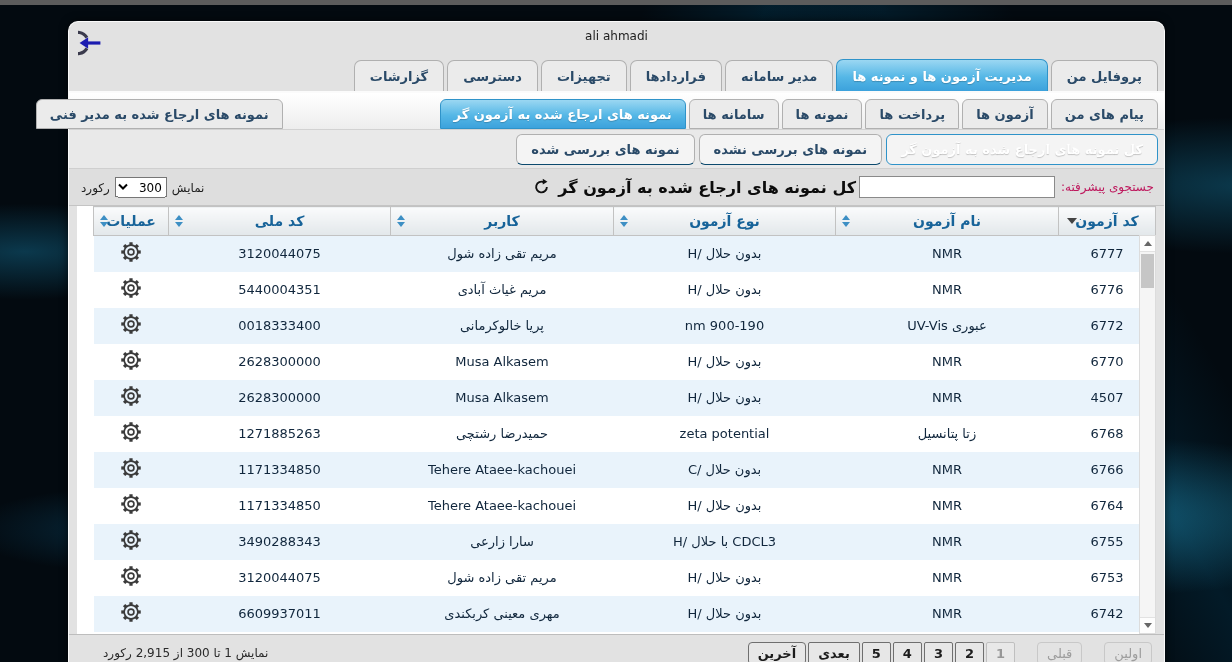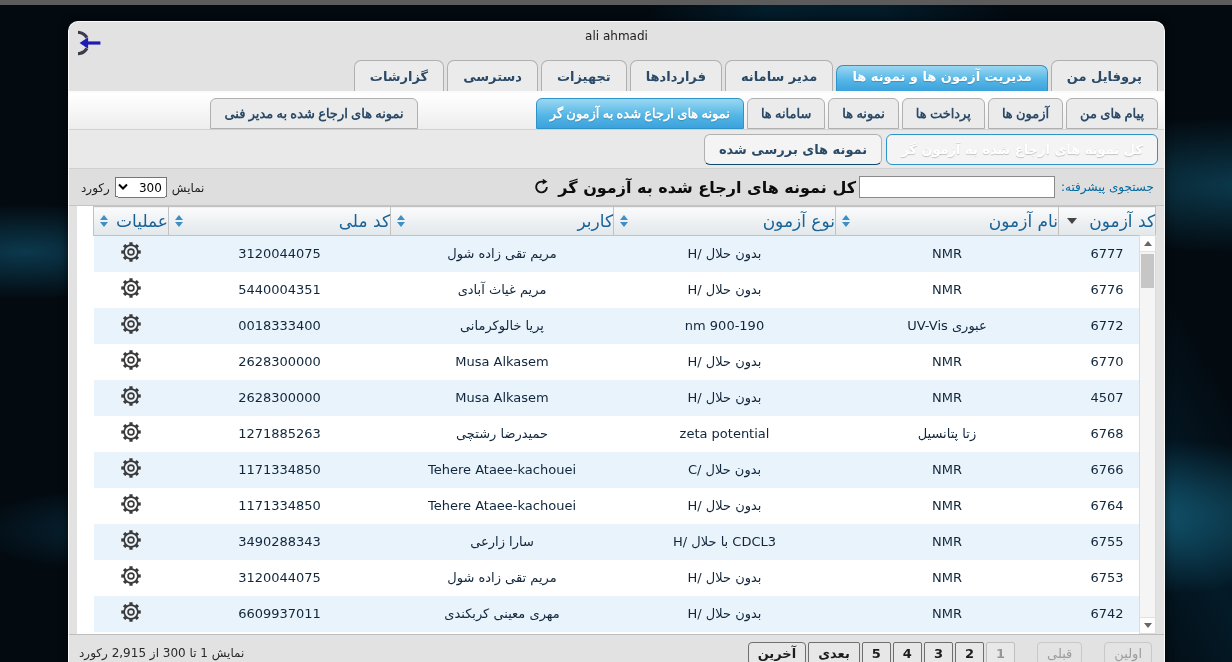--- a/index.html
+++ b/index.html
@@ -30,53 +30,53 @@
   .panel-top { position: relative; height: 34px; flex: 0 0 auto; }
   .username { text-align: center; padding-top: 7px; font-size: 12px; color: #1c1c1c; }
   .logout { position: absolute; left: 9px; top: 5px; cursor: pointer; }
 
   
   .tabs1 { display: flex; align-items: flex-end; gap: 3px; padding: 0 6px; height: 37px; border-bottom: 2px solid #fbfbfb; flex: 0 0 auto; }
   .tab { font-size: 13px; font-weight: bold; color: #2a4a68; background: #ebebeb;
          border: 1px solid #b0b0b0; border-bottom: none; border-radius: 7px 7px 0 0;
          padding: 8px 15px 7px; cursor: pointer; white-space: nowrap; text-align: center; }
   .tab.active { background: linear-gradient(180deg, #9bd7f2 0%, #55b7e6 55%, #3ca2dc 100%);
-                border-color: #2f93c9; color: #fff; text-shadow: 0 1px 1px rgba(0,0,0,0.2); padding-top: 3px; }
+                border-color: #2f93c9; color: #fff; text-shadow: 0 1px 1px rgba(0,0,0,0.2); padding-top: 9px; }
   .t-gap { margin-left: 16px; }
 
   .strip2 { background: linear-gradient(#ffffff, #ededed); border-bottom: 1px solid #d2d2d2;
             display: flex; align-items: flex-end; gap: 3px; padding: 3px 6px 0; height: 37px; flex: 0 0 auto; }
-  .strip2 .tab { padding: 7px 13px 6px; border-bottom: 1px solid #b0b0b0; border-radius: 6px 6px 0 0; font-family: Liberation Serif, serif; }
-  .strip2 .tab.active { border-bottom: 1px solid #2f93c9; }
+  .strip2 .tab { padding: 7px 13px 6px; border-bottom: 1px solid #b0b0b0; border-radius: 6px 6px 0 0; }
+  .strip2 .tab.active { border-bottom: 1px solid #2f93c9; margin-left: 39px; }
   .tab-tech-mgr { margin-right: 115px; }
 
   .strip3 { background: #e9e9e9; border-bottom: 1px solid #cfcfcf; display: flex; align-items: center;
             gap: 4px; padding: 4px 6px; height: 39px; flex: 0 0 auto; }
   .strip3 .tab { border-radius: 6px; border-bottom: 1px solid #0c4a6e; padding: 7px 14px; background: #f4f4f4; }
   .strip3 .tab.active { border-bottom: 1px solid #2f93c9; }
 
   
   .toolbar { position: relative; height: 37px; background: #dedede; border-bottom: 1px solid #c4c4c4; flex: 0 0 auto; }
   .search-group { position: absolute; right: 10px; top: 50%; transform: translateY(-50%);
                   display: flex; align-items: center; gap: 6px; }
-  .search-label { font-size: 12px; color: #0369a1; }
+  .search-label { font-size: 12px; color: #be185d; }
   .search-box { width: 196px; height: 22px; border: 1px solid #8a8a8a; background: #fff; padding: 0 4px; font-size: 12px; }
   .title-group { position: absolute; right: 308px; top: 50%; transform: translateY(-50%);
                  display: flex; align-items: center; gap: 8px; }
   .page-title { font-size: 16px; font-weight: 600; color: #0c0c0c; white-space: nowrap; }
   .refresh-btn { cursor: pointer; display: inline-flex; align-items: center; }
   .records-group { position: absolute; left: 12px; top: 50%; transform: translateY(-50%);
                    display: flex; align-items: center; gap: 5px; font-size: 12px; color: #1d1d1d; }
   .page-size { width: 52px; height: 21px; font-size: 12px; font-family: "DejaVu Sans", sans-serif; }
 
   
   .table-zone { position: relative; flex: 1 1 auto; margin: 0 8px; overflow: hidden; background: #fff; }
   table.grid { width: calc(100% - 18px); border-collapse: collapse; table-layout: fixed; }
-  th { position: relative; height: 29px; font-size: 17px; font-weight: normal; color: #176399;
-       background: linear-gradient(#fafbfc, #e2e7ea); border: 1px solid #c2c2c2; text-align: right;
+  th { position: relative; height: 29px; font-size: 14px; font-weight: bold; color: #176399;
+       background: linear-gradient(#fafbfc, #e2e7ea); border: 1px solid #c2c2c2; text-align: center;
        cursor: pointer; white-space: nowrap; }
   .sorts { position: absolute; left: 6px; top: 50%; transform: translateY(-50%);
            display: flex; flex-direction: column; gap: 2px; }
   .tri-up { width: 0; height: 0; border-left: 4px solid transparent; border-right: 4px solid transparent;
             border-bottom: 5px solid #3d8fc4; }
   .tri-down { width: 0; height: 0; border-left: 4px solid transparent; border-right: 4px solid transparent;
               border-top: 5px solid #3d8fc4; }
   .tri-solid-down { position: absolute; left: 8px; top: 50%; transform: translateY(-50%);
                     width: 0; height: 0; border-left: 5px solid transparent; border-right: 5px solid transparent;
                     border-top: 6px solid #444; }
@@ -101,21 +101,21 @@
   
   .footer { height: 37px; flex: 0 0 auto; background: #e2e2e2; border-top: 1px solid #bdbdbd;
             display: flex; align-items: center; justify-content: space-between; padding: 0 10px; }
   .pager { display: flex; align-items: center; }
   .pg { font-family: "DejaVu Sans", sans-serif; font-size: 13px; font-weight: bold; color: #1c1c1c;
         background: #e7e7e7; border: 1px solid #6f6f6f; padding: 4px 9px; margin-right: 2px;
         cursor: pointer; border-radius: 2px; line-height: 1; }
   .pg.rounded { border-radius: 4px; }
   .pg.disabled { color: #9d9d9d; border-color: #c8c8c8; background: #e3e3e3; font-weight: normal; cursor: default; margin-left: 20px; }
   .pg.current { color: #979797; border-color: #bfbfbf; background: #e8e8e8; cursor: default; }
-  .summary { font-size: 12px; color: #2a2a2a; }
+  .summary { font-size: 12px; color: #2a2a2a; margin-left: 24px; }
 </style>
 </head>
 <body>
 
 <div class="top-bar"></div>
 
 <div class="panel">
 
   <div class="panel-top">
     <span class="logout">
@@ -143,20 +143,21 @@
     <div class="tab">آزمون ها</div>
     <div class="tab">پرداخت ها</div>
     <div class="tab">نمونه ها</div>
     <div class="tab">سامانه ها</div>
     <div class="tab active">نمونه های ارجاع شده به آزمون گر</div>
     <div class="tab tab-tech-mgr">نمونه های ارجاع شده به مدیر فنی</div>
   </nav>
 
   <nav class="strip3">
     <div class="tab active">کل نمونه های ارجاع شده به آزمون گر</div>
+    <div class="tab">نمونه های بررسی نشده</div>
     <div class="tab">نمونه های بررسی شده</div>
   </nav>
 
   <div class="toolbar">
     <div class="search-group">
       <span class="search-label">جستجوی پیشرفته:</span>
       <input class="search-box" type="text" value="" style="">
     </div>
     <div class="title-group">
       <span class="page-title">کل نمونه های ارجاع شده به آزمون گر</span>

